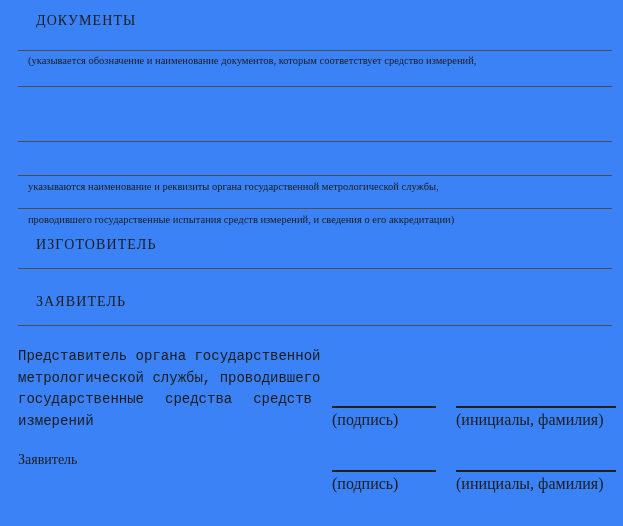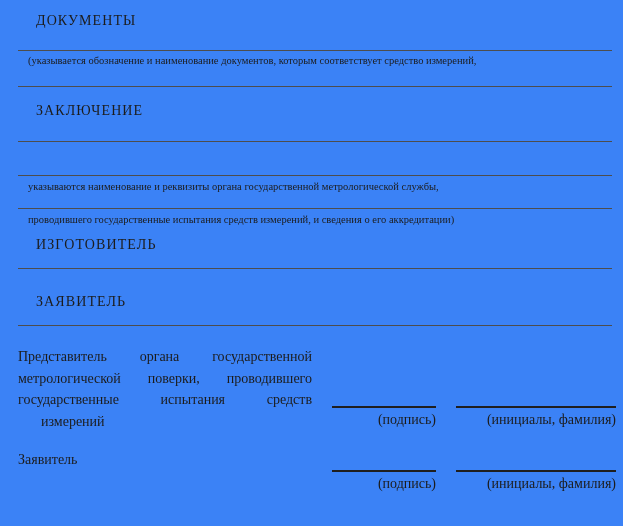--- a/index.html
+++ b/index.html
@@ -39,71 +39,70 @@
     left: 18px;
     width: 294px;
   }
   .par-line {
     height: 21.7px;
     font-size: 14px;
     line-height: 21.7px;
     text-align: justify;
     text-align-last: justify;
     white-space: nowrap;
+    font-family: Liberation Mono, monospace;
   }
   .par-line.last {
     text-align-last: left;
     white-space: normal;
-    margin-left: 23px;
   }
   .sig-line {
     position: absolute;
     height: 2px;
     background: #1f1f1f;
   }
   .sig-label {
     position: absolute;
-    text-align: right;
-    font-size: 14px;
+    text-align: left;
+    font-size: 16px;
     line-height: 12px;
     white-space: nowrap;
   }
   .plain-label {
     position: absolute;
     font-size: 14px;
     white-space: nowrap;
   }
 </style>
 </head>
 <body>
 
 <div class="page">
 
   <div class="heading" style="top:13px">ДОКУМЕНТЫ</div>
   <div class="rule" style="top:50px"></div>
   <div class="caption" style="top:55px">(указывается обозначение и наименование документов, которым соответствует средство измерений,</div>
   <div class="rule" style="top:86px"></div>
 
-  <div class="heading" style="top:103px">ЗАКЛЮЧЕНИЕ</div>
   <div class="rule" style="top:141px"></div>
   <div class="rule" style="top:175px"></div>
   <div class="caption" style="top:181px">указываются наименование и реквизиты органа государственной метрологической службы,</div>
   <div class="rule" style="top:208px"></div>
   <div class="caption" style="top:214px">проводившего государственные испытания средств измерений, и сведения о его аккредитации)</div>
 
   <div class="heading" style="top:237px">ИЗГОТОВИТЕЛЬ</div>
   <div class="rule" style="top:268px"></div>
 
   <div class="heading" style="top:294px">ЗАЯВИТЕЛЬ</div>
   <div class="rule" style="top:325px"></div>
 
   <div class="paragraph" style="top:346px">
     <div class="par-line">Представитель органа государственной</div>
-    <div class="par-line">метрологической поверки, проводившего</div>
-    <div class="par-line">государственные испытания средств</div>
+    <div class="par-line">метрологической службы, проводившего</div>
+    <div class="par-line">государственные средства средств</div>
     <div class="par-line last">измерений</div>
   </div>
 
   <div class="sig-line" style="top:406px;left:332px;width:104px"></div>
   <div class="sig-line" style="top:406px;left:456px;width:160px"></div>
   <div class="sig-label" style="top:414px;left:332px;width:104px">(подпись)</div>
   <div class="sig-label" style="top:414px;left:456px;width:160px">(инициалы, фамилия)</div>
 
   <div class="plain-label" style="top:452px;left:18px">Заявитель</div>
   <div class="sig-line" style="top:470px;left:332px;width:104px"></div>

